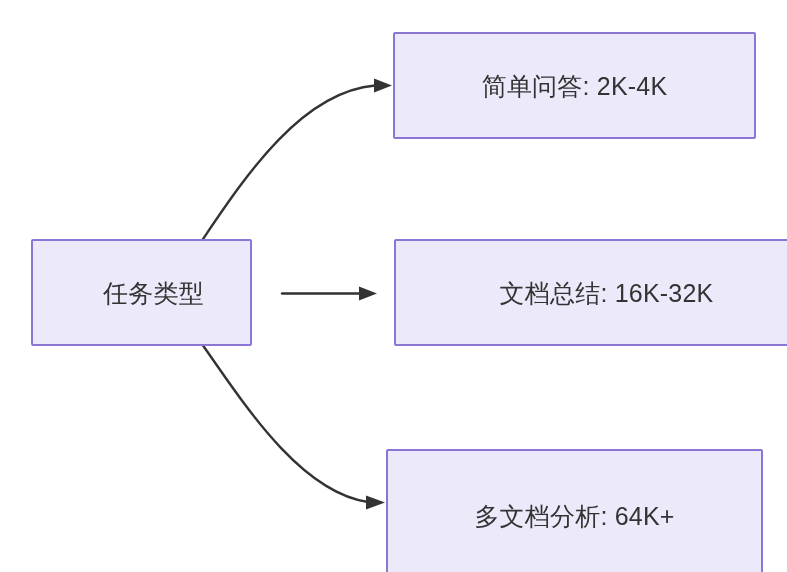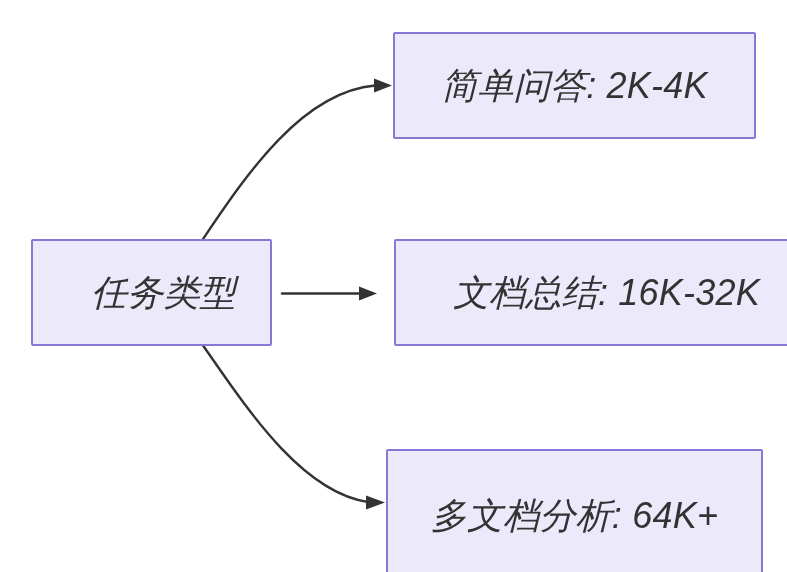--- a/index.html
+++ b/index.html
@@ -30,31 +30,30 @@
     box-sizing: border-box;
     background: #ECEAFA;
     border: 2px solid #8B76D6;
     border-radius: 2px;
     display: flex;
     align-items: center;
     justify-content: center;
   }
   .node-label {
     color: #333333;
-    font-size: 36px;
+    font-size: 25px;
     line-height: 1.2;
     letter-spacing: 0.2px;
     white-space: nowrap;
     text-align: center;
-    font-style: italic;
   }
   #node-root {
     left: 31px;
     top: 239px;
-    width: 241px;
+    width: 221px;
     height: 107px;
     padding-left: 24px;
   }
   #node-simple-qa {
     left: 393px;
     top: 32px;
     width: 363px;
     height: 107px;
   }
   #node-doc-summary {

